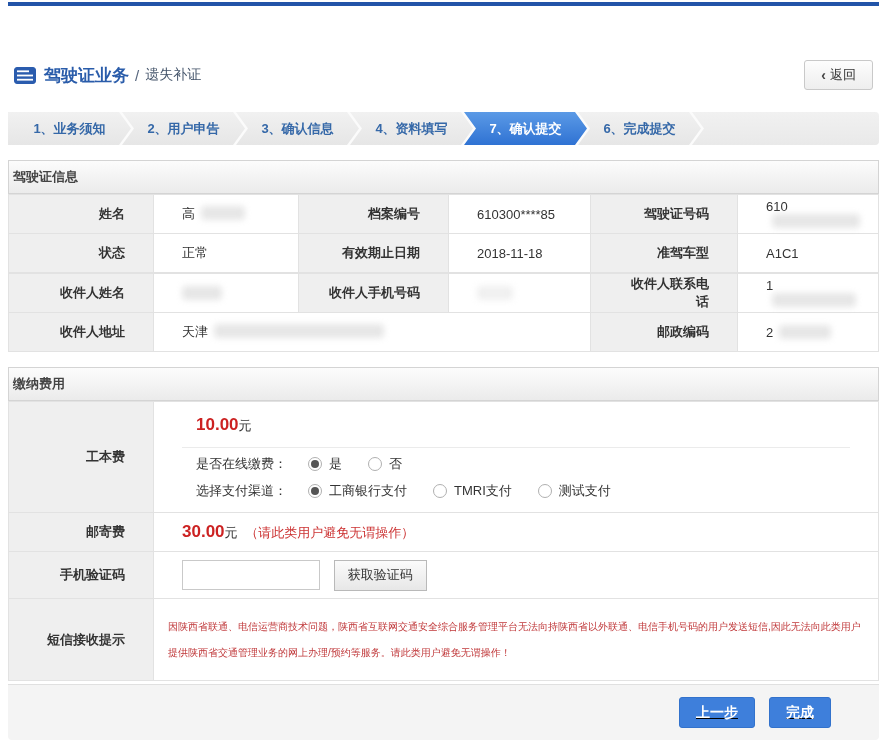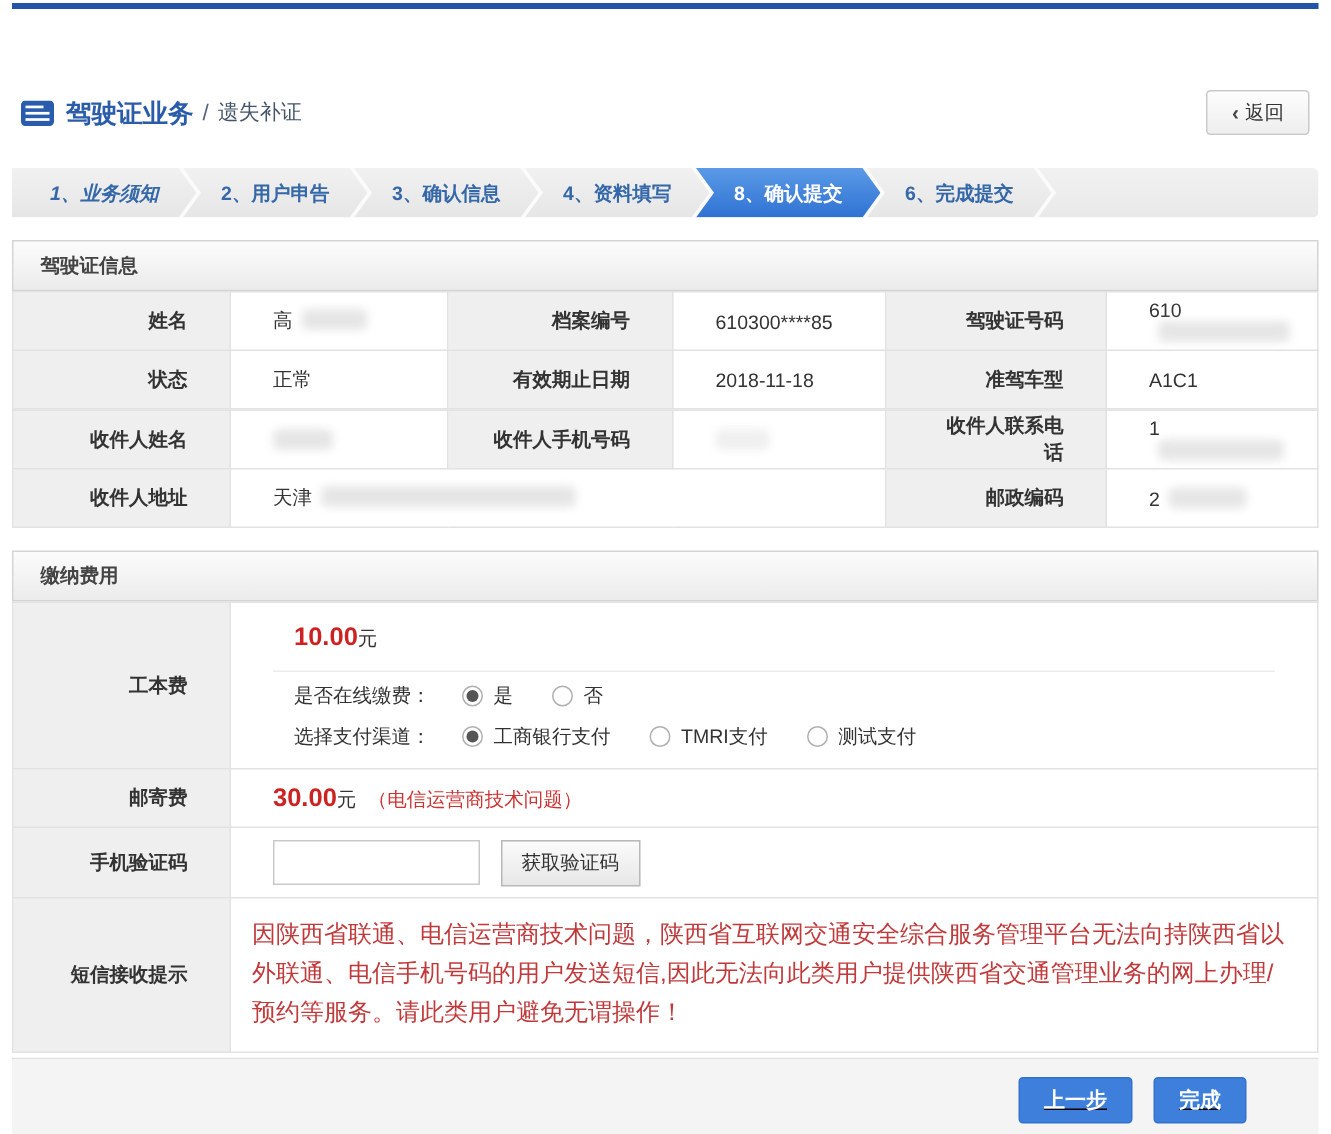--- a/index.html
+++ b/index.html
@@ -17,28 +17,28 @@
   .back-btn { margin-left:auto; height:30px; padding:0 16px; font-size:13px; color:#333;
     background:linear-gradient(#fdfdfd,#eeeeee); border:1px solid #c9c9c9; border-radius:3px;
     cursor:pointer; display:flex; align-items:center; gap:4px; }
   .back-btn .chev { font-weight:bold; font-size:14px; color:#444; }
 
   
   .steps { margin-top:12px; height:33px; display:flex; background:#fbfbfb; border-radius:4px; }
   .step { width:123px; flex:0 0 auto; line-height:33px; text-align:center; font-size:13px;
     font-weight:bold; color:#3568a8; background:linear-gradient(#f1f1f1,#e6e6e6); cursor:pointer;
     clip-path:polygon(0 0, calc(100% - 12px) 0, 100% 50%, calc(100% - 12px) 100%, 0 100%, 12px 50%); }
-  .step:first-child { clip-path:polygon(0 0, calc(100% - 12px) 0, 100% 50%, calc(100% - 12px) 100%, 0 100%);font-style:italic; }
+  .step:first-child { clip-path:polygon(0 0, calc(100% - 12px) 0, 100% 50%, calc(100% - 12px) 100%, 0 100%); }
   .step + .step, .steps-filler { margin-left:-9px; }
   .step.active { background:linear-gradient(#5b9ae6,#2f72d3); color:#fff; }
   .steps-filler { flex:1; background:linear-gradient(#f1f1f1,#e9e9e9);
     clip-path:polygon(0 0, 100% 0, 100% 100%, 0 100%, 12px 50%); border-radius:0 4px 4px 0; }
 
   
-  .sec-head { margin-top:15px; height:34px; line-height:32px; padding-left:18px;
+  .sec-head { margin-top:15px; height:34px; line-height:32px; padding-left:4px;
     background:linear-gradient(#fcfcfc,#ebebeb); border:1px solid #d4d4d4;
     font-size:13px; font-weight:bold; color:#444; }
 
   
   table.info { width:100%; border-collapse:collapse; table-layout:fixed; }
   table.info td { border:1px solid #e2e2e2; height:39px; font-size:13px; color:#333;
     padding:0 28px; vertical-align:middle; }
   td.lbl { background:#efefef; text-align:right; font-weight:bold; }
   td.val { background:#fff; text-align:left; }
 
@@ -55,21 +55,21 @@
   .opt { display:flex; align-items:center; margin-right:26px; cursor:pointer; }
   .radio { width:14px; height:14px; border:1px solid #b0b0b0; border-radius:50%; background:#fff;
     display:inline-block; margin-right:7px; position:relative; flex:0 0 auto; }
   .radio.sel::after { content:""; position:absolute; left:2px; top:2px; width:8px; height:8px;
     border-radius:50%; background:#555; }
   .fee-note { color:#cc3333; font-size:13px; margin-left:4px; }
   .code-input { width:138px; height:30px; border:1px solid #c9c9c9; padding:0 8px; font-size:13px; }
   .code-btn { height:31px; margin-left:10px; padding:0 13px; font-size:13px; color:#333;
     background:linear-gradient(#fbfbfb,#e7e7e7); border:1px solid #b9b9b9; cursor:pointer; }
   .notice-cell { padding:12px 14px !important; }
-  .notice-text { color:#c0393b; font-size:16px; line-height:26px; text-align:left; }
+  .notice-text { color:#c0393b; font-size:10px; line-height:26px; text-align:left; }
 
   
   .footer { margin-top:3px; height:56px; background:#f4f4f4; border-top:1px solid #e0e0e0;
     display:flex; align-items:center; justify-content:flex-end; gap:14px;
     padding-right:48px; border-radius:0 0 4px 4px;text-decoration:underline; }
   .btn-primary { background:#3e7fdb; border:1px solid #3272cc; color:#fff; font-size:14px;
     font-weight:bold; height:31px; padding:0 16px; border-radius:3px; cursor:pointer; }
 </style>
 </head>
 <body>
@@ -91,21 +91,21 @@
       <span class="chev">‹</span>
       <span>返回</span>
     </button>
   </div>
 
   <div class="steps">
     <div class="step">1、业务须知</div>
     <div class="step">2、用户申告</div>
     <div class="step">3、确认信息</div>
     <div class="step">4、资料填写</div>
-    <div class="step active">8、确认提交</div>
+    <div class="step active">7、确认提交</div>
     <div class="step">6、完成提交</div>
     <div class="steps-filler"></div>
   </div>
 
   <div class="sec-head">驾驶证信息</div>
   <table class="info">
     <colgroup>
         <col style="width:145px">
         <col style="width:145px">
         <col style="width:150px">
@@ -198,21 +198,21 @@
                 <span class="radio"></span>
                 <span>测试支付</span>
               </span>
         </div>
       </td>
     </tr>
     <tr>
       <td class="lbl">邮寄费</td>
       <td class="val">
         <span class="amount">30.00</span><span class="unit">元</span>
-        <span class="fee-note">（电信运营商技术问题）</span>
+        <span class="fee-note">（请此类用户避免无谓操作）</span>
       </td>
     </tr>
     <tr>
       <td class="lbl" style="height:47px">手机验证码</td>
       <td class="val">
         <input class="code-input" type="text" value="" style="">
         <button class="code-btn">获取验证码</button>
       </td>
     </tr>
     <tr>

